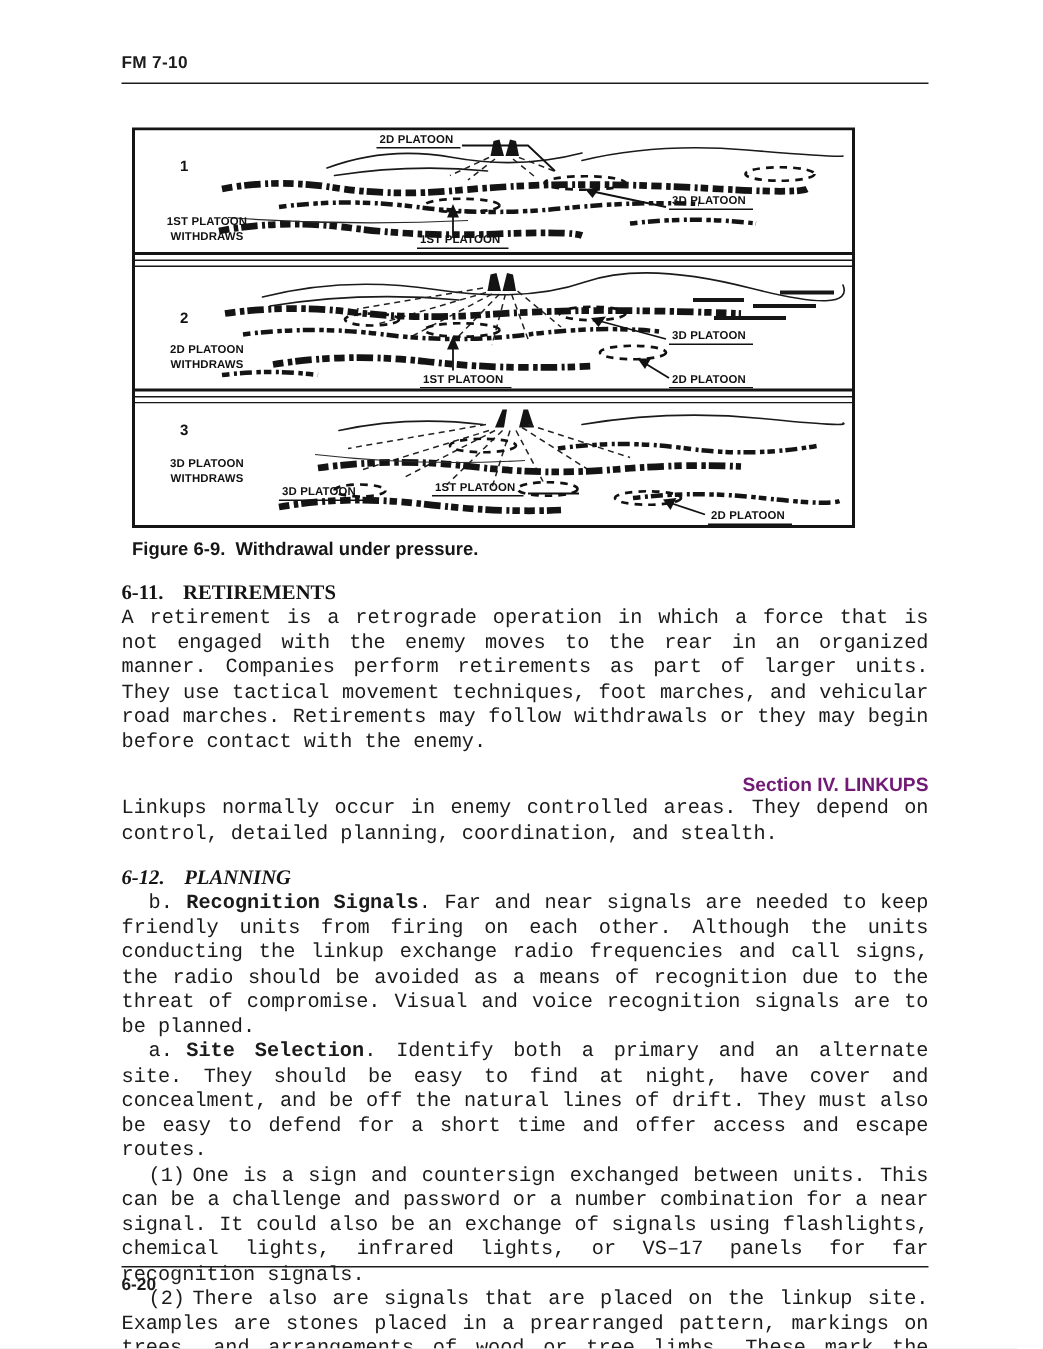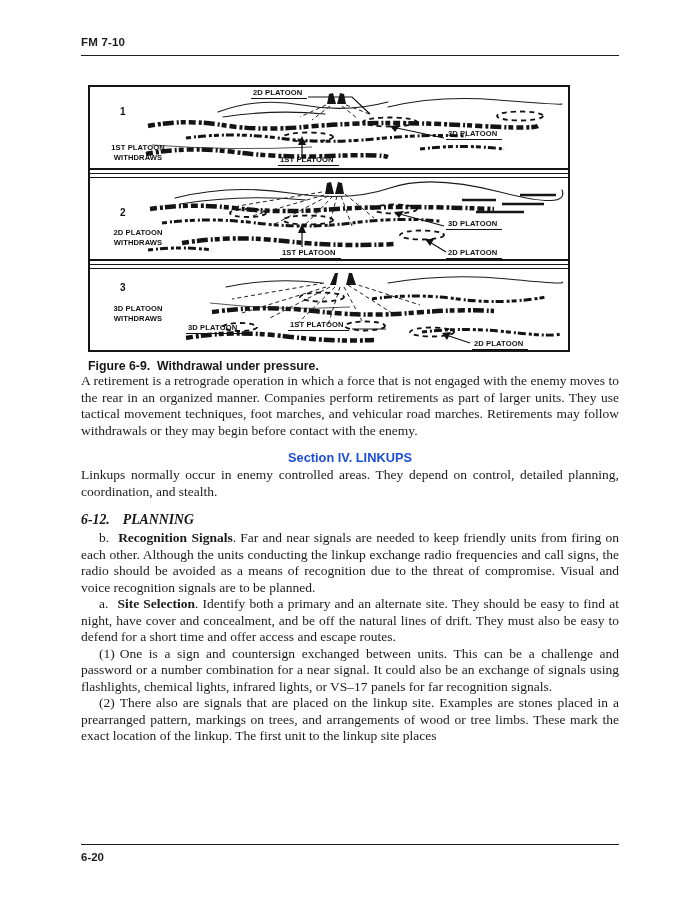--- a/index.html
+++ b/index.html
@@ -33,23 +33,23 @@
   .dash   { stroke:#111; fill:none; stroke-width:1.8; stroke-dasharray:5 4; }
   .lead   { stroke:#111; fill:none; stroke-width:1.2; }
   .fan    { stroke:#222; fill:none; stroke-width:1; stroke-dasharray:4 3; }
   .ah     { fill:#111; }
   .tower  { fill:#141414; }
 
   .caption { text-align:left; font:bold 12.3px "Liberation Sans", sans-serif; color:#161616;
              margin-top:7px; white-space:pre-wrap; }
   .h-ser  { font:bold 13.8px "Liberation Serif", serif; color:#151515; margin:14px 0 2px; }
   .h-ser .num { margin-right:13px; }
-  .h-sans { text-align:center; font:bold 12.8px "Liberation Sans", sans-serif; color:#1d4ed8;
+  .h-sans { text-align:right; font:bold 12.8px "Liberation Sans", sans-serif; color:#701a75;
             margin:11px 0 2px; }
-  .bodyp  { font-size:13.5px; line-height:16.5px; text-align:justify; margin:0; }
+  .bodyp  { font-size:13.5px; line-height:16.5px; text-align:justify; margin:0;font-family:Liberation Mono, monospace; }
   .ind    { text-indent:18px; }
   .letter { margin-right:9px; }
   .tag    { margin-right:5px; }
   .h-sans2 { margin-top:12px;font-style:italic; }
 
   .footrule { position:absolute; left:81px; right:76px; top:844px; border-top:1.9px solid #1c1c1c; }
   .footnum  { position:absolute; left:81px; top:851px; font:bold 11.5px "Liberation Sans", sans-serif; color:#1c1c1c; }
 </style>
 </head>
 <body>
@@ -166,20 +166,23 @@
         <span class="plbl u" style="left:96px; top:54px;">3D PLATOON</span>
         <span class="plbl u" style="left:198px; top:51px;">1ST PLATOON</span>
         <span class="plbl u" style="left:382px; top:70px;">2D PLATOON</span>
       </div>
 
     </div>
     <figcaption class="caption">Figure 6-9.  Withdrawal under pressure.</figcaption>
   </figure>
 
   <div class="m">
+    <h2 class="h-ser">
+      <span class="num">6-11.</span><span>RETIREMENTS</span>
+    </h2>
     <p class="bodyp">A retirement is a retrograde operation in which a force that is not engaged with the enemy moves to the rear in an organized manner. Companies perform retirements as part of larger units. They use tactical movement techniques, foot marches, and vehicular road marches. Retirements may follow withdrawals or they may begin before contact with the enemy.</p>
 
     <h2 class="h-sans">Section IV. LINKUPS</h2>
     <p class="bodyp">Linkups normally occur in enemy controlled areas. They depend on control, detailed planning, coordination, and stealth.</p>
 
     <h2 class="h-ser h-sans2">
       <span class="num">6-12.</span><span>PLANNING</span>
     </h2>
 
     <p class="bodyp ind">

